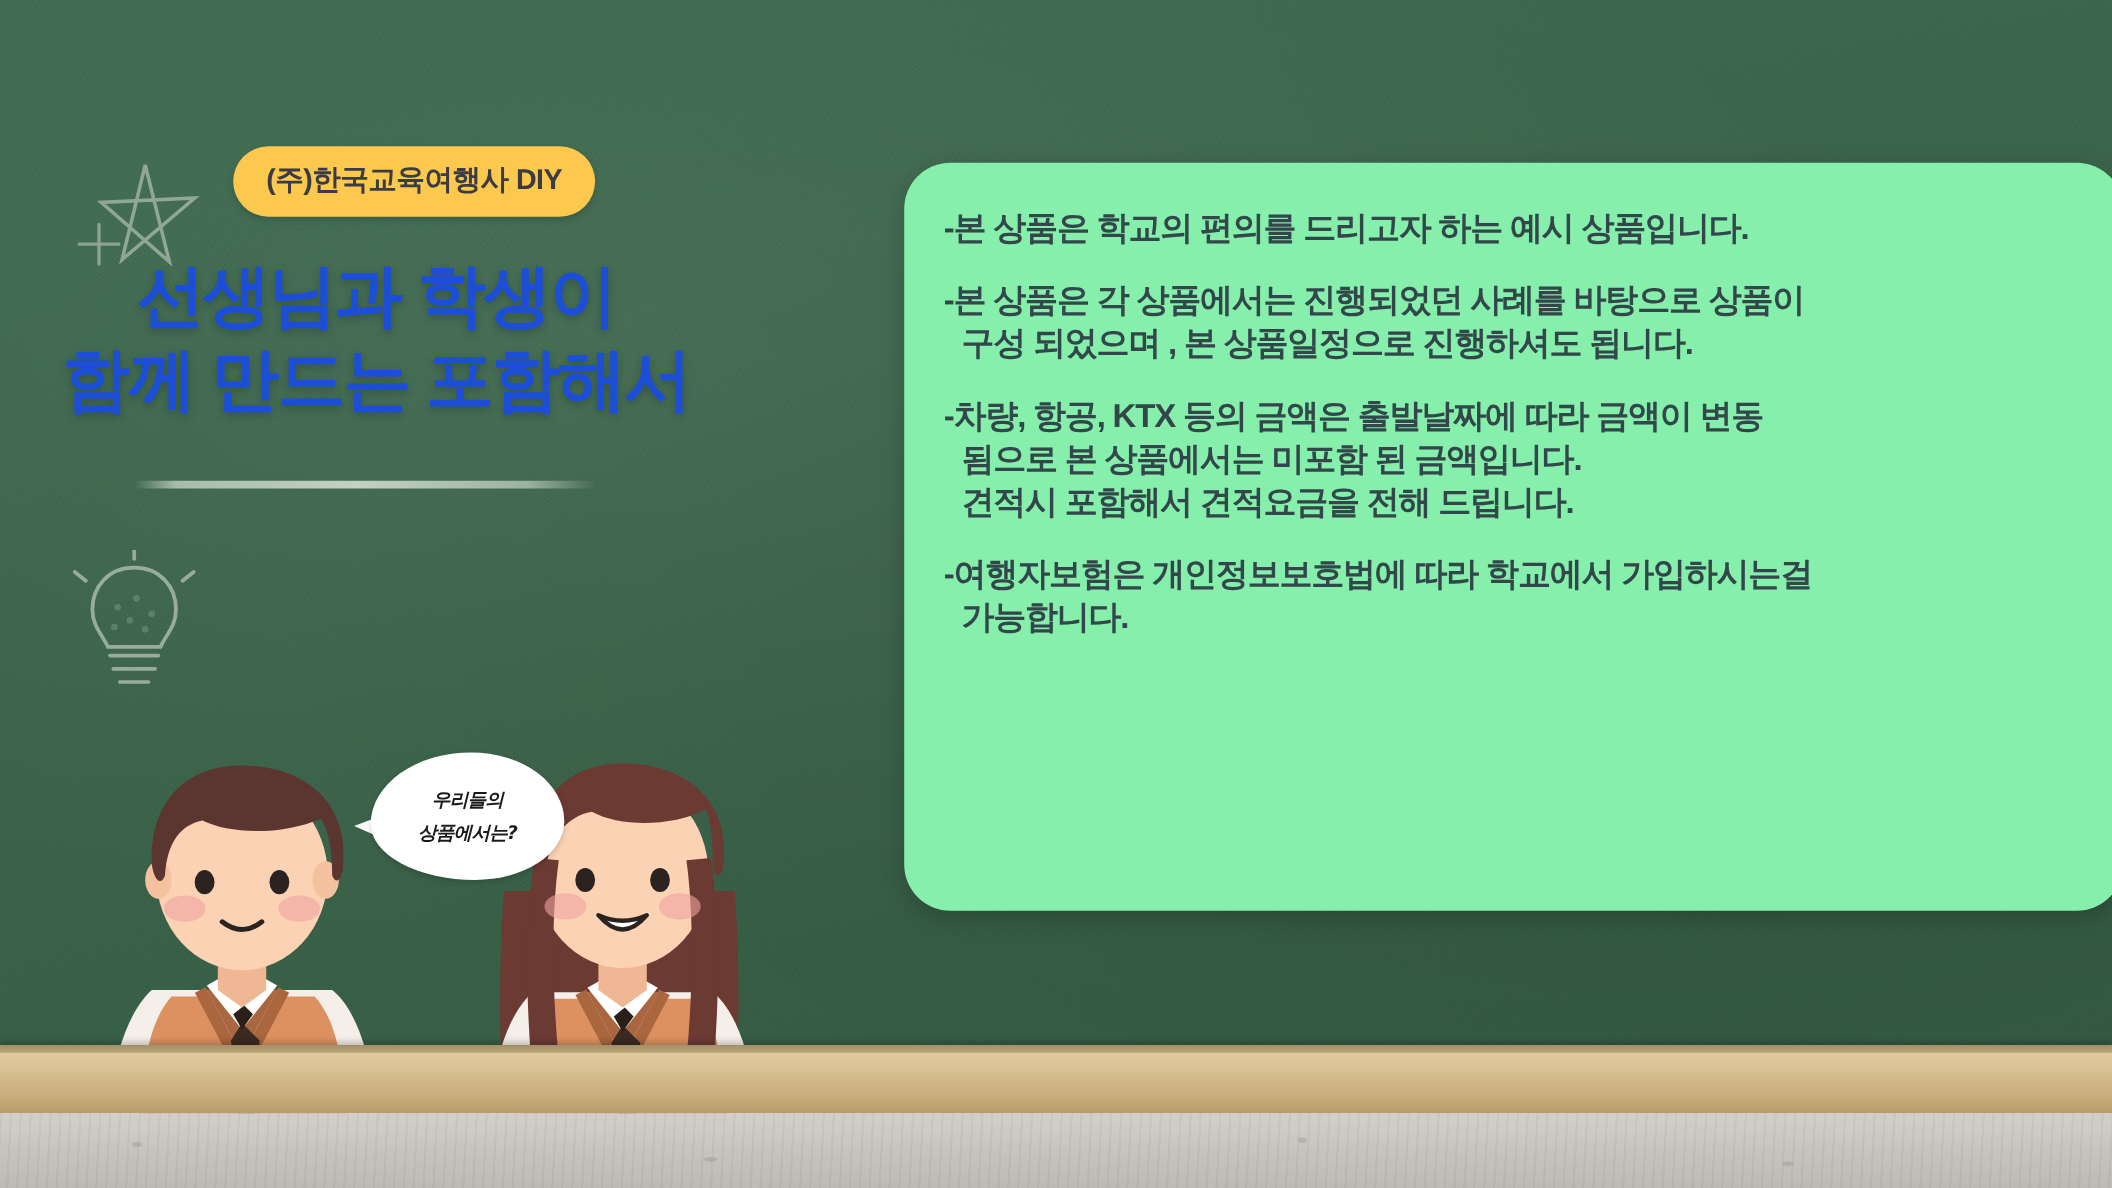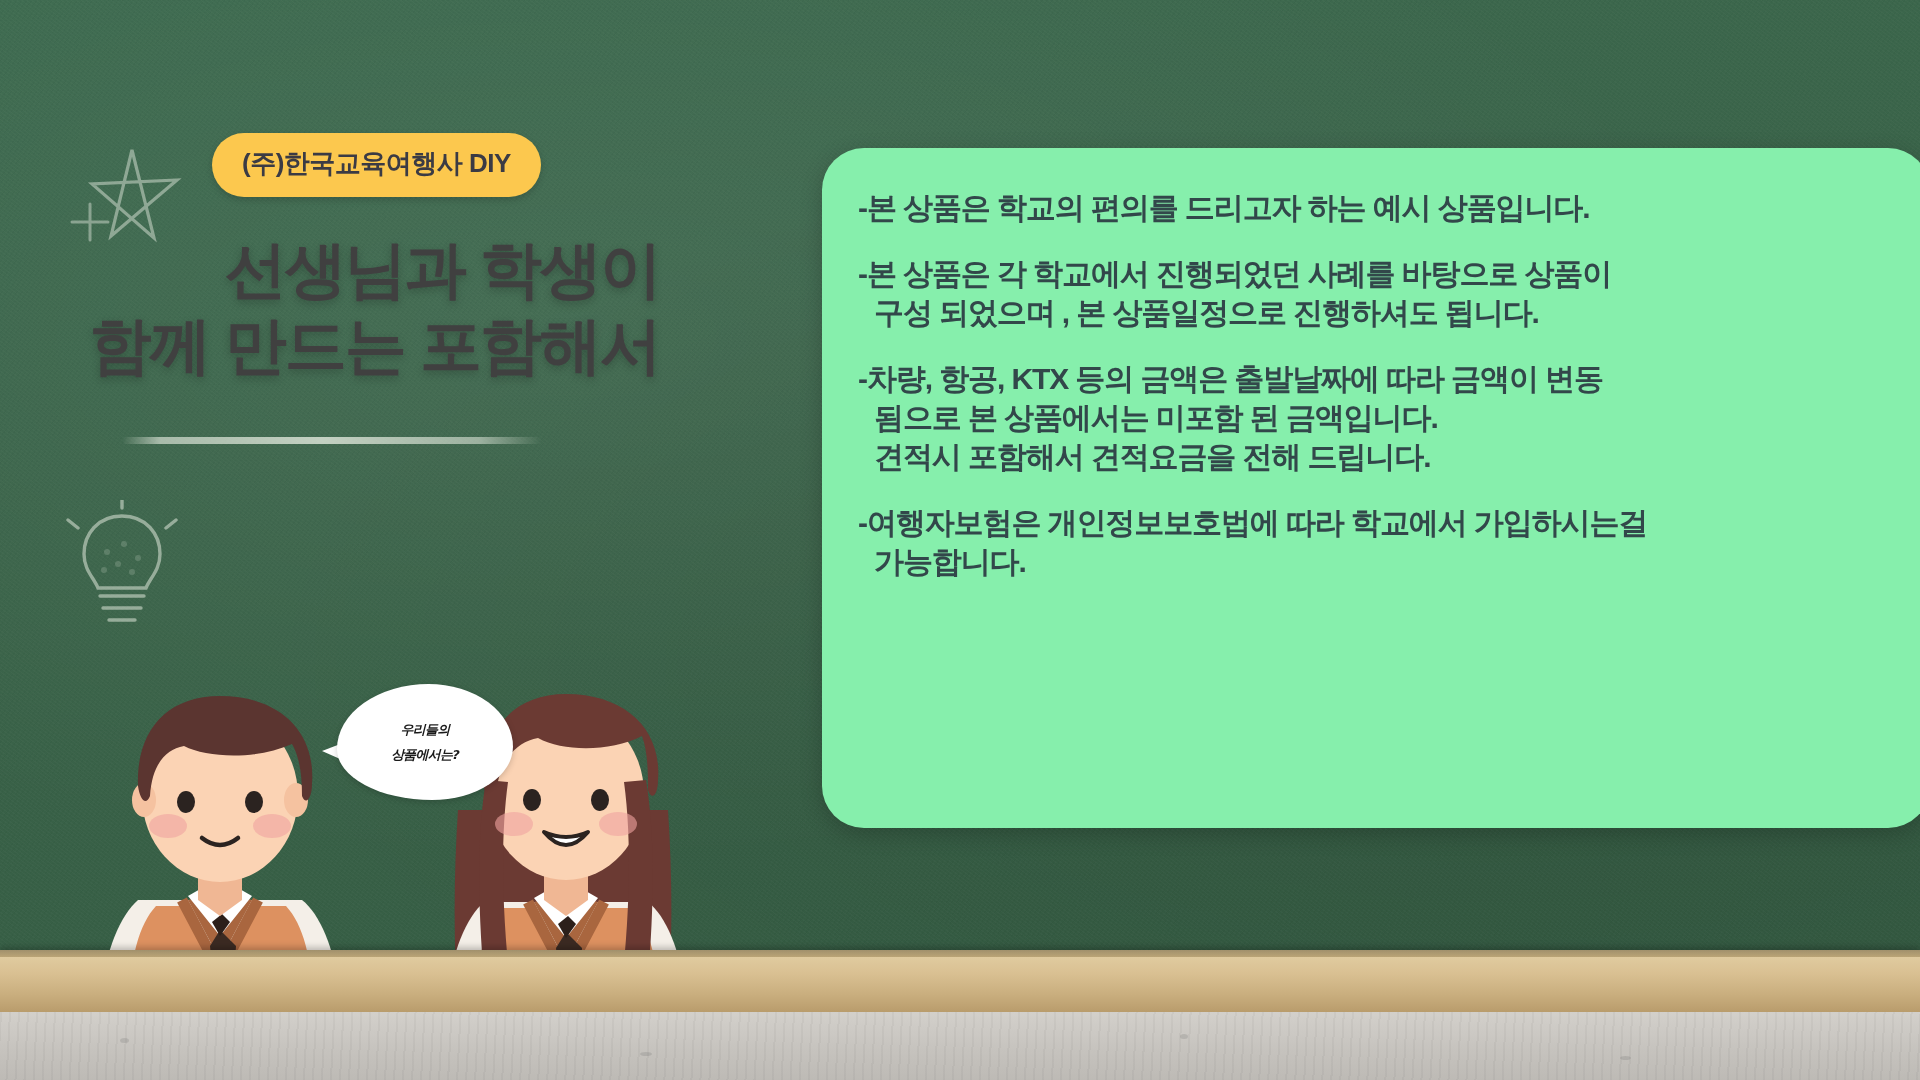--- a/index.html
+++ b/index.html
@@ -51,22 +51,22 @@
 
   
   .badge {
     position:absolute; left:212px; top:133px;
     padding:13px 30px 16px; border-radius:40px;
     background:#fcc84e; color:#3b3b44;
     font-size:26px; font-weight:bold; letter-spacing:-.5px;
     white-space:nowrap; box-shadow:0 3px 7px rgba(0,0,0,.17);
   }
   .title {
-    position:absolute; left:0; top:232px; width:660px;
-    text-align:right; color:#404040;
+    position:absolute; left:12px; top:232px; width:660px;
+    text-align:center; color:#1d4ed8;
     font-size:62px; font-weight:bold; line-height:1.22;
     letter-spacing:-2px;
     text-shadow:0 3px 8px rgba(0,0,0,.22);
   }
   .title span { display:block; }
 
   
   .divider {
     position:absolute; left:122px; top:437px; width:420px; height:7px;
     background:linear-gradient(90deg,
@@ -108,21 +108,21 @@
     position:absolute; left:322px; top:738px;
     width:0; height:0;
     border-top:13px solid transparent;
     border-bottom:15px solid transparent;
     border-right:34px solid #ffffff;
   }
   .bubble-txt {
     position:absolute; inset:0;
     display:flex; flex-direction:column; align-items:center; justify-content:center;
     gap:7px; color:#1a1a1a;
-    font-size:13px; font-weight:bold; letter-spacing:-.8px;
+    font-size:17px; font-weight:bold; letter-spacing:-.8px;
     font-family:"DejaVu Sans", sans-serif;
   }
   .bubble-txt i { font-style:italic; }
 </style>
 </head>
 <body>
 
 <div id="stage">
 
   <div class="board">
@@ -240,21 +240,21 @@
       <i>상품에서는?</i>
     </div>
   </div>
 
   <div class="card">
     <div class="card-inner" id="notes-list">
         <div class="bullet">
           <span class="ln">-본 상품은 학교의 편의를 드리고자 하는 예시 상품입니다.</span>
         </div>
         <div class="bullet">
-          <span class="ln">-본 상품은 각 학교에서 진행되었던 사례를 바탕으로  상품이</span>
+          <span class="ln">-본 상품은 각 상품에서는 진행되었던 사례를 바탕으로  상품이</span>
           <span class="ln ind">구성 되었으며 , 본 상품일정으로 진행하셔도 됩니다.</span>
         </div>
         <div class="bullet">
           <span class="ln">-차량, 항공, KTX 등의 금액은 출발날짜에 따라 금액이 변동</span>
           <span class="ln ind">됨으로 본 상품에서는 미포함 된 금액입니다.</span>
           <span class="ln ind">견적시 포함해서 견적요금을 전해 드립니다.</span>
         </div>
         <div class="bullet">
           <span class="ln">-여행자보험은 개인정보보호법에 따라 학교에서 가입하시는걸</span>
           <span class="ln ind">가능합니다.</span>

